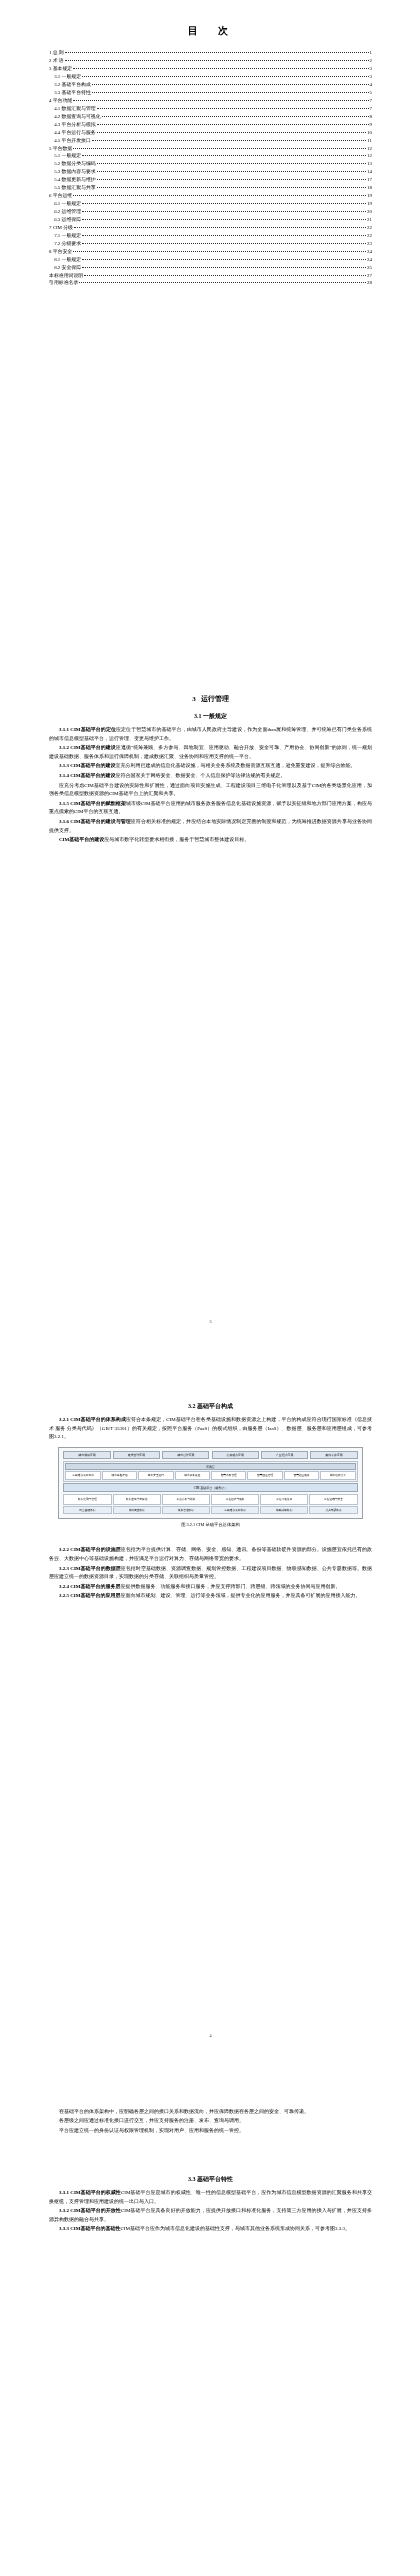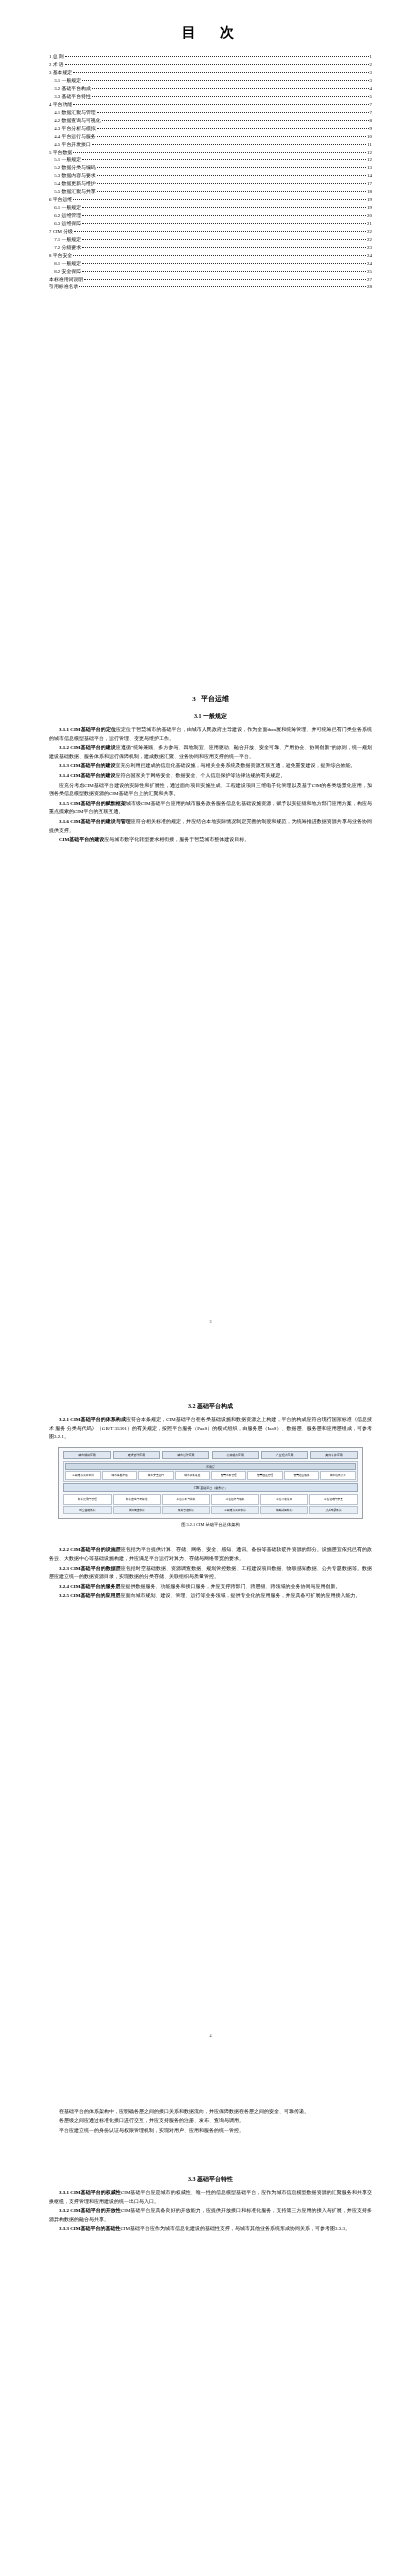--- a/index.html
+++ b/index.html
@@ -1,19 +1,19 @@
 <!DOCTYPE html>
 <html style="font-size:8.2px"><head>
 <meta charset="utf-8">
 <style>
   html,body{margin:0;padding:0;background:#ffffff;}
   body{font-family:"Liberation Serif",serif;color:#000;}
   .page{width:421px;margin:0 auto;position:relative;}
   .sheet{width:421px;box-sizing:border-box;padding:0 49px;background:#fff;position:relative;}
-  .toc-title{text-align:center;font-size:14px;font-weight:bold;letter-spacing:5.2px;margin:24px 0 11.3px 0;font-family:Liberation Sans, sans-serif;}
+  .toc-title{text-align:center;font-size:10px;font-weight:bold;letter-spacing:5.2px;margin:24px 0 11.3px 0;font-family:Liberation Sans, sans-serif;}
   .toc-list{font-size:4.9px;line-height:1.62;}
   .toc-row{display:flex;align-items:baseline;white-space:nowrap;}
   .toc-row .lbl{flex:0 0 auto;}
   .toc-row .dots{flex:1 1 auto;overflow:hidden;margin:0 1px;border-bottom:0.5px dotted #333;position:relative;top:-1px;}
   .toc-row .pg{flex:0 0 auto;}
   .ind0{padding-left:0;}
   .ind1{padding-left:5.2px;}
   .chapter-head{text-align:center;font-size:7px;font-weight:bold;margin:20.6px 0 8.2px 0;}
   .sec-head{text-align:center;font-size:6px;font-weight:bold;margin:7.2px 0 5.2px 0;}
   .p{font-size:5px;line-height:1.72;text-align:justify;text-indent:2em;margin:0 0 1px 0;}
@@ -197,21 +197,21 @@
         </div>
       </div>
   </div>
 
   <div class="divider-space"></div>
 
   <div class="sheet" style="min-height:639px;">
     <div class="chapter-head">
       <span>3</span>
       <span>&nbsp;</span>
-      <span>平台运维</span>
+      <span>运行管理</span>
     </div>
     <div class="sec-head">3.1 一般规定</div>
     <div id="s31-body">
         <div class="p"><b>3.1.1 </b><b>CIM基础平台的定位</b><span>应定位于智慧城市的基础平台，由城市人民政府主导建设，作为全面than展和统筹管理、并可统筹已有门类业务系统的城市信息模型基础平台，运行管理、变更与维护工作。</span></div>
         <div class="p"><b>3.1.2 </b><b>CIM基础平台的建设</b><span>应遵循“统筹兼顾、多方参与、因地制宜、应用驱动、融合开放、安全可靠、产用协会、协同创新”的原则，统一规划建设基础数据、服务体系和运行保障机制，建成数据汇聚、业务协同和应用支撑的统一平台。</span></div>
         <div class="p"><b>3.1.3 </b><b>CIM基础平台的建设</b><span>宜充分利用已建成的信息化基础设施，与相关业务系统及数据资源互联互通，避免重复建设，提升综合效能。</span></div>
         <div class="p"><b>3.1.4 </b><b>CIM基础平台的建设</b><span>应符合国家关于网络安全、数据安全、个人信息保护等法律法规的有关规定。</span></div>
         <div class="p"><span>应充分考虑CIM基础平台建设的实际性和扩展性，通过面向项目实施生成、工程建设项目三维电子化管理以及基于CIM的各类场景化应用，加强各类信息模型数据资源的CIM基础平台上的汇聚和共享。</span></div>
         <div class="p"><b>3.1.5 </b><b>CIM基础平台的赋能框架</b><span>城市级CIM基础平台应用的城市服务政务服务信息化基础设施资源，赋予以实征级和地方部门应用方案，构应与重点摸索的CIM平台的互联互通。</span></div>
         <div class="p"><b>3.1.6 </b><b>CIM基础平台的建设与管理</b><span>应符合相关标准的规定，并应结合本地实际情况制定完善的制度和规范，为统筹推进数据资源共享与业务协同提供支撑。</span></div>

